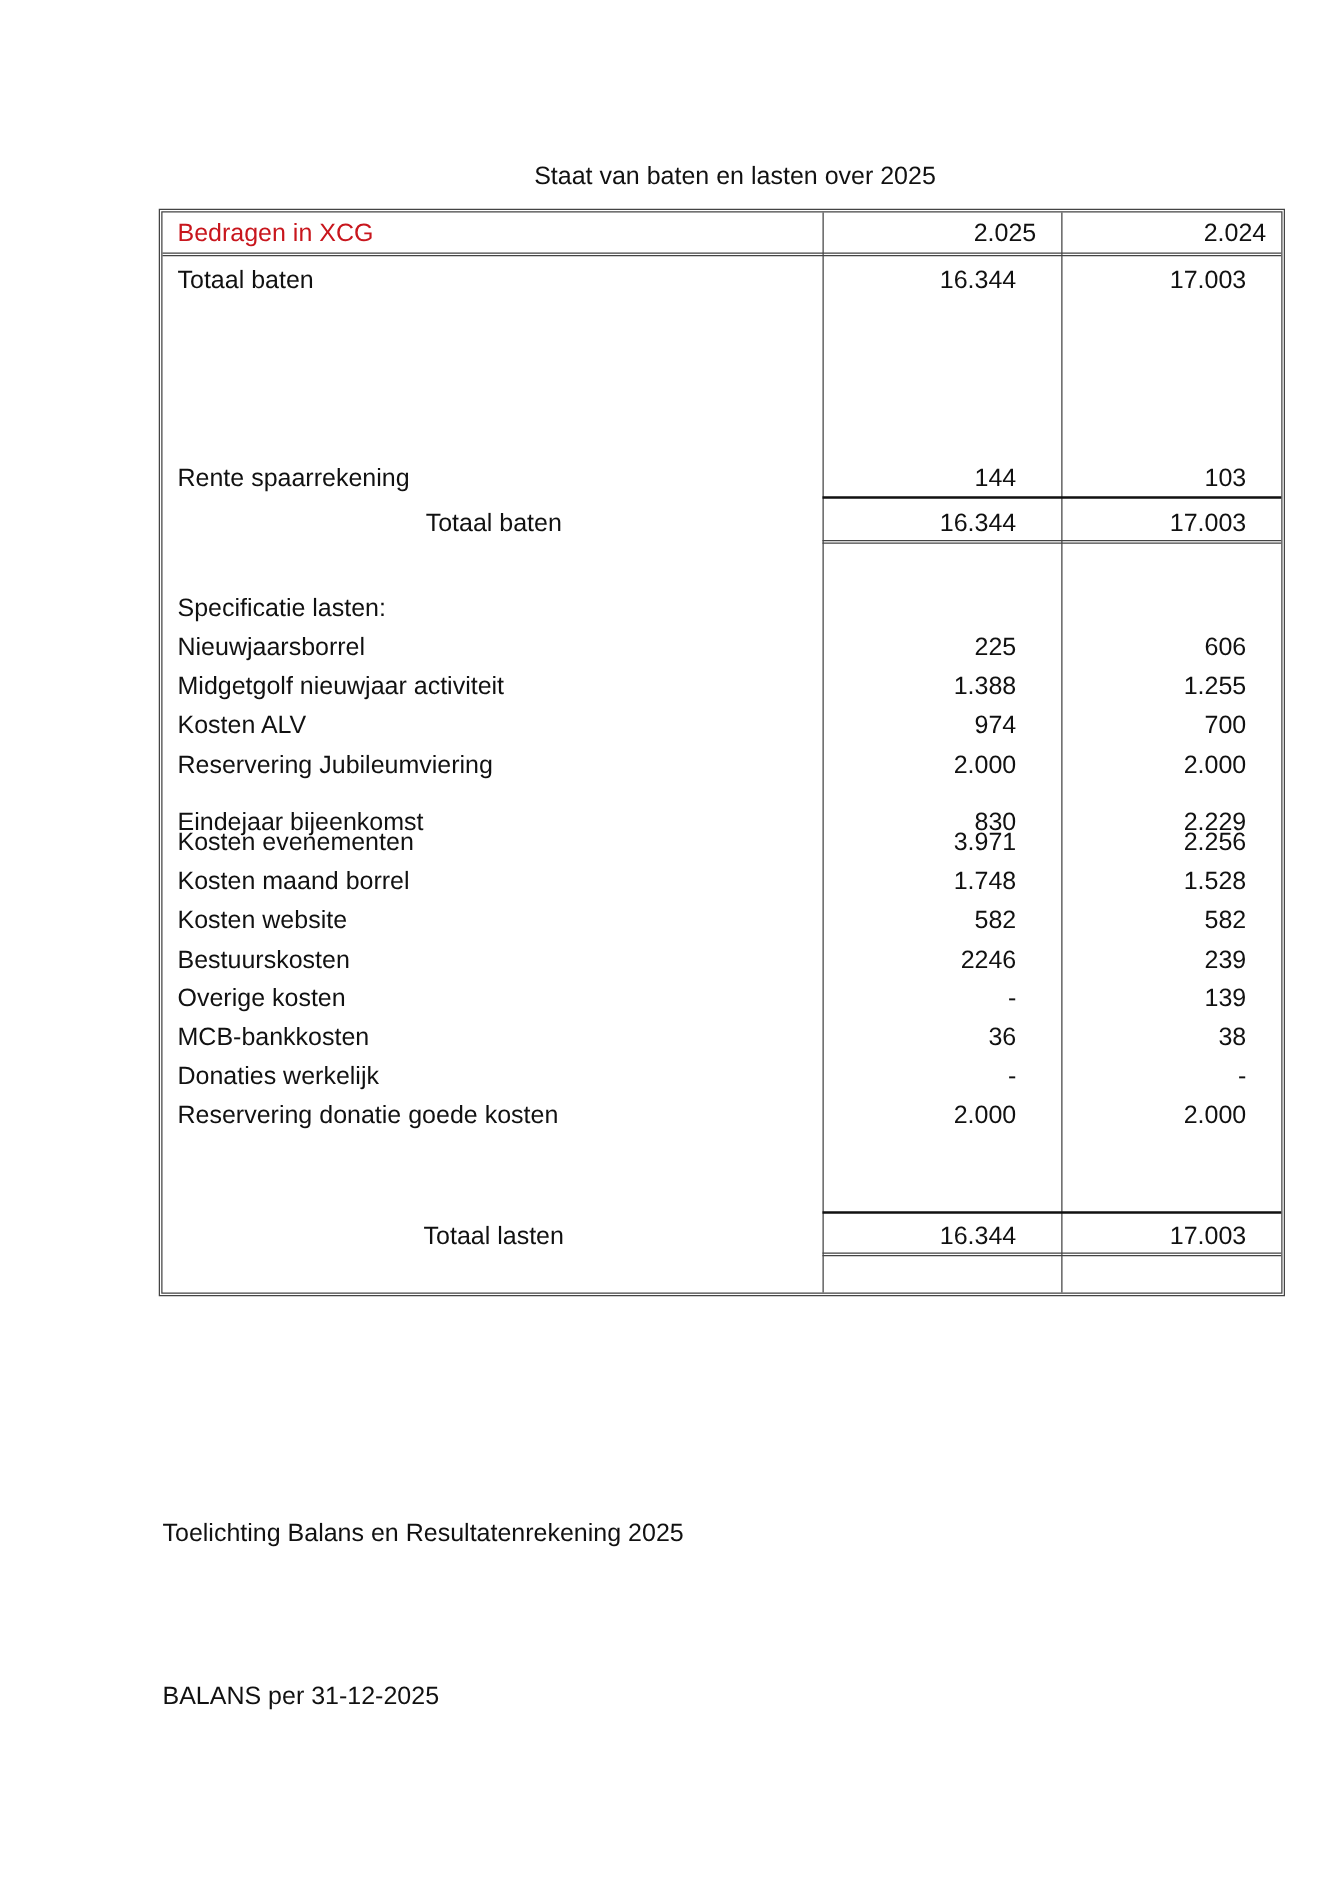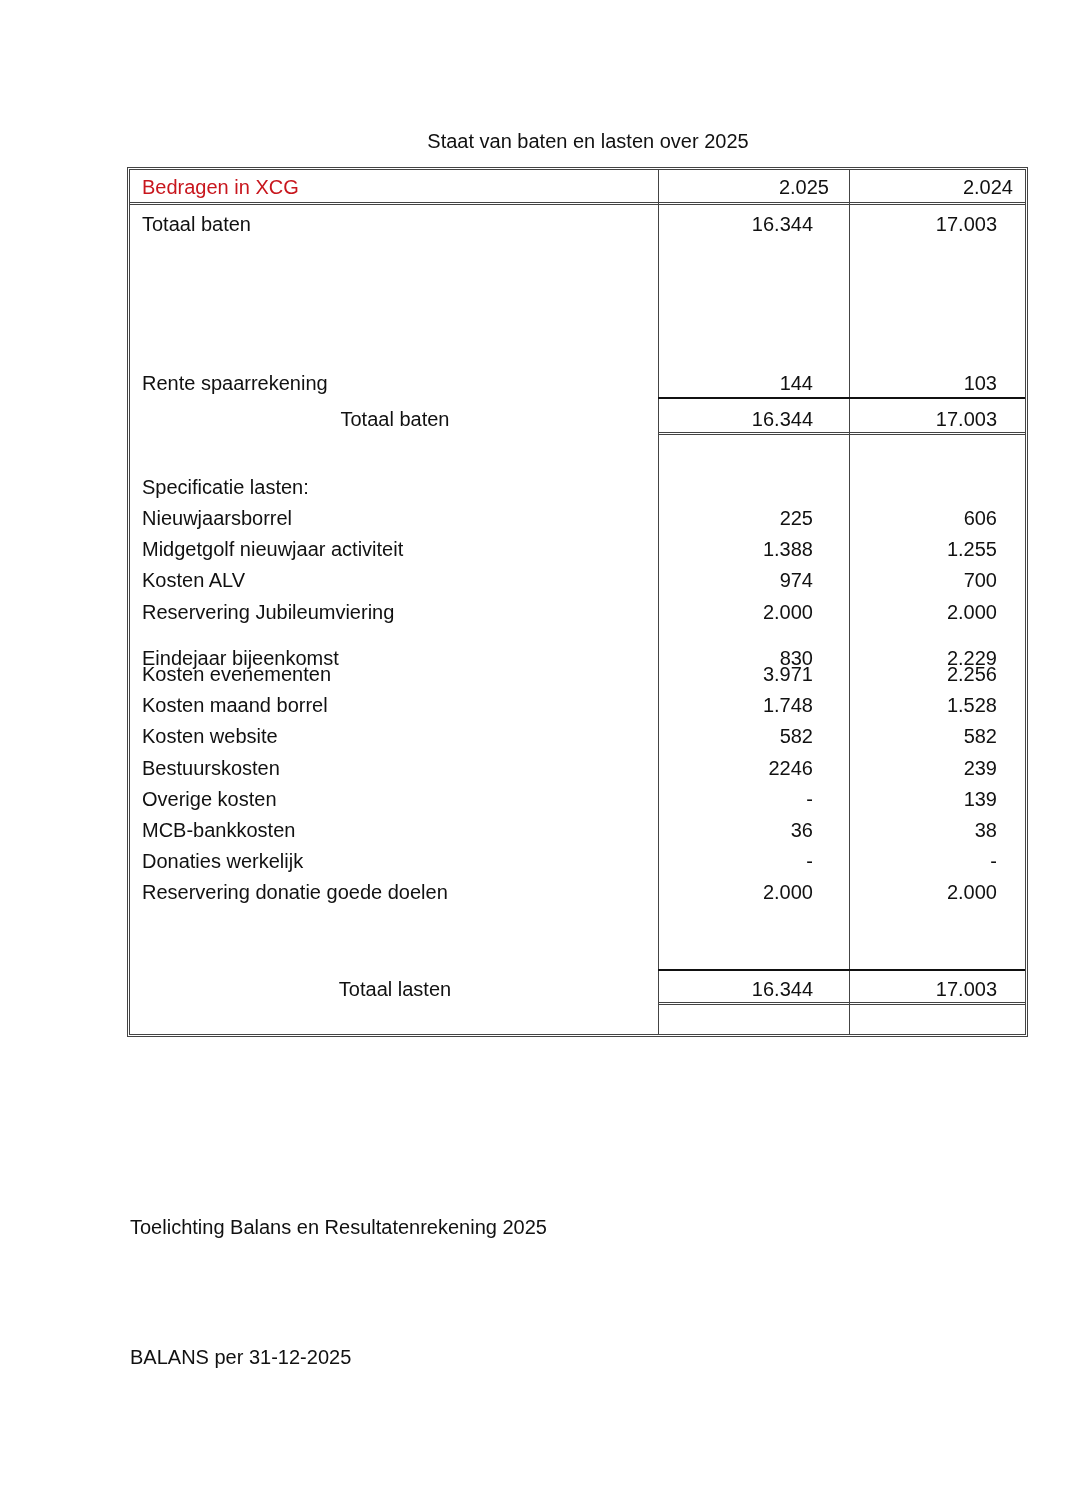--- a/index.html
+++ b/index.html
@@ -113,21 +113,21 @@
         <span class="lbl">MCB-bankkosten</span>
         <span class="v1">36</span>
         <span class="v2">38</span>
       </div>
       <div class="row" style="top: 680.2px;">
         <span class="lbl">Donaties  werkelijk</span>
         <span class="v1">-</span>
         <span class="v2">-</span>
       </div>
       <div class="row" style="top: 711.4px;">
-        <span class="lbl">Reservering  donatie  goede  doelen</span>
+        <span class="lbl">Reservering  donatie  goede  kosten</span>
         <span class="v1">2.000</span>
         <span class="v2">2.000</span>
       </div>
     </div>
 
   <div class="hline" style="top:799px; left:528px; right:0;"></div>
 
   <div class="row" style="top:808px;">
     <span class="lbl center">Totaal lasten</span>
     <span class="v1">16.344</span>

